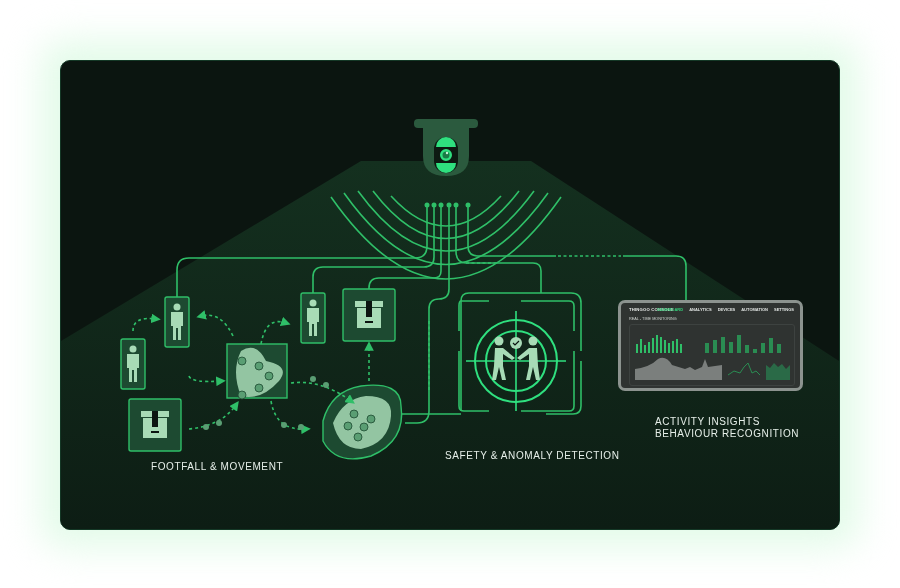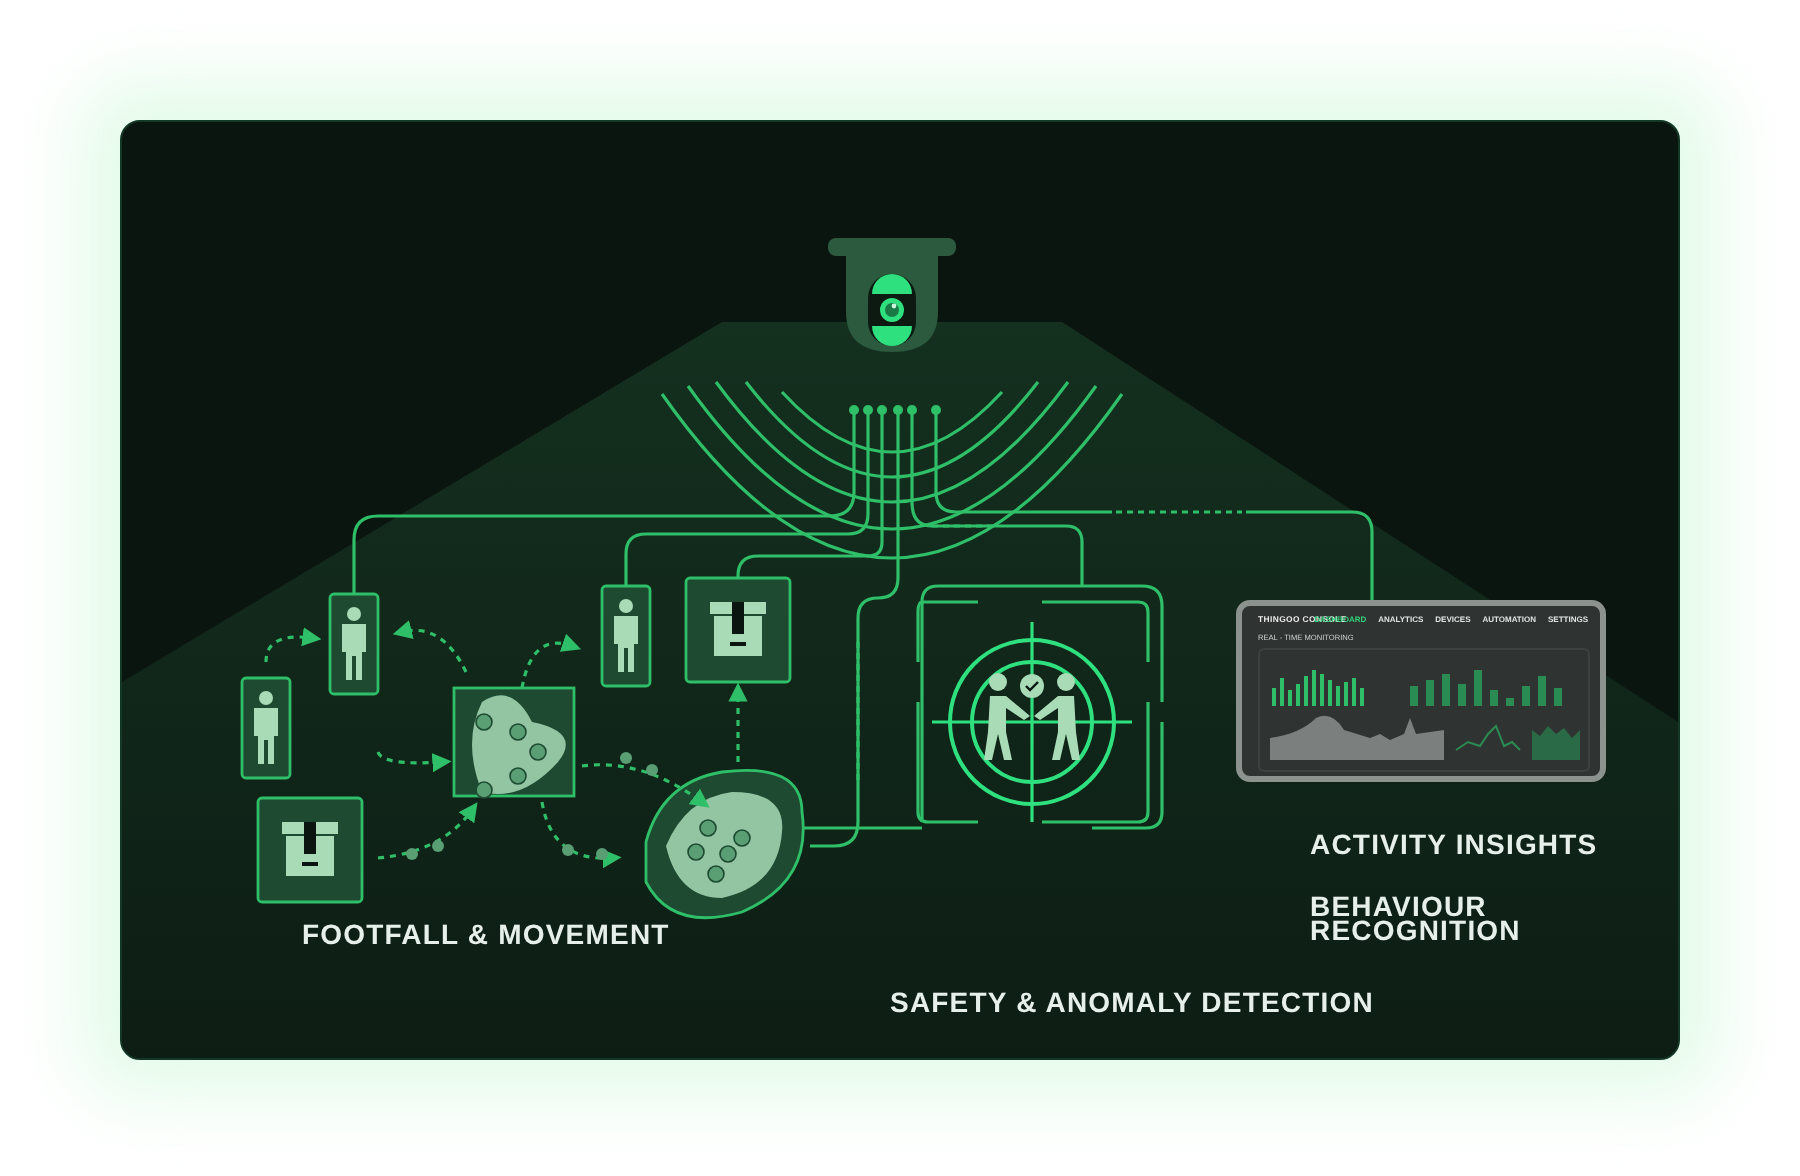--- a/index.html
+++ b/index.html
@@ -1,20 +1,20 @@
 <!DOCTYPE html>
 <html><head>
 <meta charset="utf-8">
 <style>
   html,body{margin:0;padding:0;}
   body{width:900px;height:588px;background:#ffffff;position:relative;overflow:hidden;font-family:"Liberation Sans",sans-serif;}
   .glow{position:absolute;left:40px;top:40px;width:820px;height:508px;border-radius:24px;background:#e3fbe9;filter:blur(18px);}
   .panel{position:absolute;left:60px;top:60px;width:778px;height:468px;background:#0b1510;border-radius:10px;border:1px solid #143826;overflow:hidden;}
   svg.scene{position:absolute;left:0;top:0;}
-  .label{position:absolute;color:#e6efe9;font-size:14px;letter-spacing:0.6px;font-weight:bold;line-height:12px;}
+  .label{position:absolute;color:#e6efe9;font-size:10px;letter-spacing:0.6px;font-weight:normal;line-height:12px;}
   .console{position:absolute;left:557px;top:239px;width:185px;height:91px;background:#2f3331;border:3px solid #8c938f;border-radius:7px;box-sizing:border-box;}
   .con-head{position:absolute;left:8px;top:4px;font-size:4.2px;color:#e9ecea;font-weight:bold;letter-spacing:0.2px;}
   .con-nav{position:absolute;right:6px;top:4px;display:flex;gap:6px;font-size:4px;font-weight:bold;color:#dfe3e1;}
   .con-nav span.active{color:#34d07a;}
   .con-sub{position:absolute;left:8px;top:14px;font-size:3.8px;color:#cfd4d1;}
   .con-inner{position:absolute;left:8px;top:21px;width:164px;height:60px;border:1px solid #3d4240;border-radius:3px;}
 </style>
 </head>
 <body>
 
@@ -169,23 +169,23 @@
       <circle cx="145" cy="366" r="3"></circle>
         <circle cx="158" cy="362" r="3"></circle>
       <circle cx="252" cy="318" r="3"></circle>
         <circle cx="265" cy="324" r="3"></circle>
       <circle cx="223" cy="364" r="3"></circle>
         <circle cx="240" cy="366" r="3"></circle>
     </g>
   </svg>
 
   <div class="label" style="left:70px;top:400px;margin-left:20px;">FOOTFALL &amp; MOVEMENT</div>
-  <div class="label" style="left:384px;top:389px;margin-top:45px;">SAFETY &amp; ANOMALY DETECTION</div>
+  <div class="label" style="left:384px;top:389px;">SAFETY &amp; ANOMALY DETECTION</div>
   <div class="label" style="left:594px;top:355px;">ACTIVITY INSIGHTS</div>
-  <div class="label" style="left:594px;top:386px;">BEHAVIOUR RECOGNITION</div>
+  <div class="label" style="left:594px;top:367px;">BEHAVIOUR RECOGNITION</div>
 
   <div class="console">
     <div class="con-head">THINGOO CONSOLE</div>
     <div class="con-nav">
       <span class="active">DASHBOARD</span>
       <span>ANALYTICS</span>
       <span>DEVICES</span>
       <span>AUTOMATION</span>
       <span>SETTINGS</span>
     </div>

